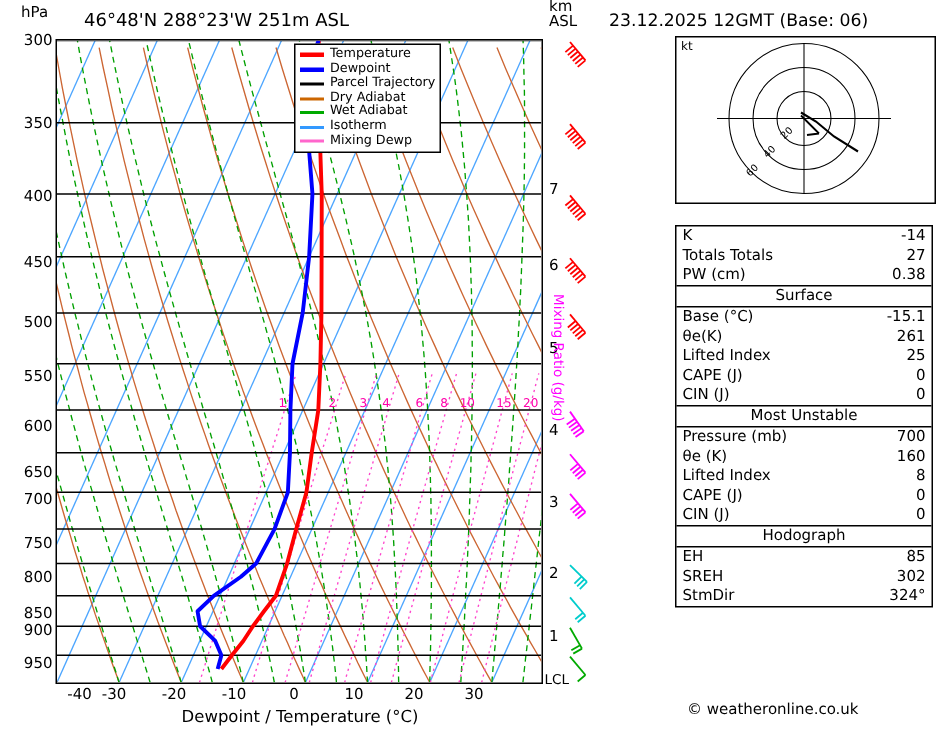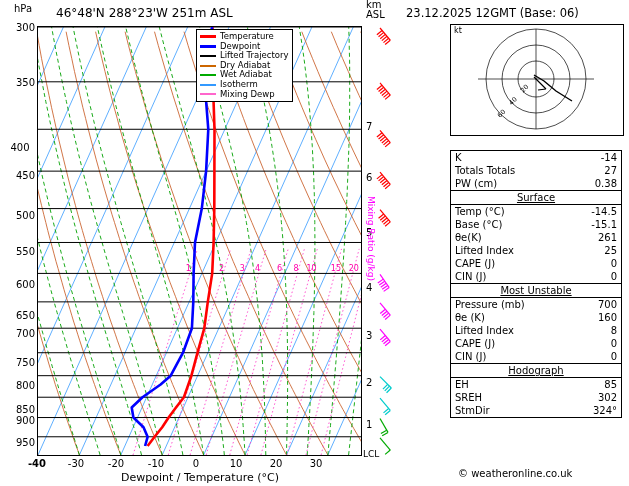--- a/index.html
+++ b/index.html
@@ -32,41 +32,41 @@
 
   
   #right{position:absolute;left:400px;top:0;width:229px;height:486px;}
   #date-line{position:absolute;left:6px;top:6px;font-size:11.5px;color:#000;}
 
   .hodo-box{position:absolute;left:50px;top:24px;width:172px;height:110px;border:1px solid #000;background:#fff;}
   .hodo-kt{position:absolute;left:3px;top:1px;font-size:8px;color:#000;}
 
   .tbl{position:absolute;left:50px;width:172px;border:1px solid #000;background:#fff;font-size:10px;color:#000;box-sizing:border-box;}
   .tbl .r{display:flex;justify-content:space-between;padding:0 4px;height:13px;line-height:13px;}
-  .tbl .hdr{text-align:center;display:block;height:13px;line-height:13px;border-top:1px solid #000;border-bottom:1px solid #000;text-decoration:underline;}
+  .tbl .hdr{text-align:center;display:block;height:13px;line-height:13px;border-top:1px solid #000;border-bottom:1px solid #000;}
   .tbl .r .k{white-space:nowrap;}
   .tbl .r .v{white-space:nowrap;}
   #stats-box{top:150px;}
   #credit{position:absolute;left:58px;top:468px;font-size:10px;color:#000;}
   .wind-barbs{position:absolute;left:364px;top:26px;width:36px;height:430px;}
 </style>
 </head>
 <body>
 
 <div class="root">
 
   <div id="sounding">
 
     <div id="hpa-label">hPa</div>
     <div id="title-main">46°48'N 288°23'W 251m ASL</div>
     <div id="km-label">km<br>ASL</div>
 
     <div class="ytick" style="top:22px;">300</div>
     <div class="ytick" style="top:77px;">350</div>
-    <div class="ytick" style="top:142px;text-align:center;">400</div>
+    <div class="ytick" style="top:126px;">400</div>
     <div class="ytick" style="top:170px;">450</div>
     <div class="ytick" style="top:210px;">500</div>
     <div class="ytick" style="top:246px;">550</div>
     <div class="ytick" style="top:279px;">600</div>
     <div class="ytick" style="top:310px;">650</div>
     <div class="ytick" style="top:328px;">700</div>
     <div class="ytick" style="top:357px;">750</div>
     <div class="ytick" style="top:380px;">800</div>
     <div class="ytick" style="top:404px;">850</div>
     <div class="ytick" style="top:415px;">900</div>
@@ -75,21 +75,21 @@
     <div class="kmtick" style="top:121px;">7</div>
     <div class="kmtick" style="top:172px;">6</div>
     <div class="kmtick" style="top:227px;">5</div>
     <div class="kmtick" style="top:282px;">4</div>
     <div class="kmtick" style="top:330px;">3</div>
     <div class="kmtick" style="top:377px;">2</div>
     <div class="kmtick" style="top:419px;">1</div>
 
     <div class="lcl-label">LCL</div>
 
-    <div class="xtick" style="left:20px;font-weight:bold;">-40</div>
+    <div class="xtick" style="left:36px;">-40</div>
     <div class="xtick" style="left:59px;">-30</div>
     <div class="xtick" style="left:99px;">-20</div>
     <div class="xtick" style="left:139px;">-10</div>
     <div class="xtick" style="left:179px;">0</div>
     <div class="xtick" style="left:219px;">10</div>
     <div class="xtick" style="left:259px;">20</div>
     <div class="xtick" style="left:299px;">30</div>
     <div id="xaxis-title">Dewpoint / Temperature (°C)</div>
 
     <div class="plot">
@@ -294,21 +294,21 @@
       <div class="row">
         <span class="sw" style="background:#ff0000;height:3px;"></span>
         <span class="lbl">Temperature</span>
       </div>
       <div class="row">
         <span class="sw" style="background:#0000ff;height:3px;"></span>
         <span class="lbl">Dewpoint</span>
       </div>
       <div class="row">
         <span class="sw" style="background:#000000;"></span>
-        <span class="lbl">Lifted Trajectory</span>
+        <span class="lbl">Parcel Trajectory</span>
       </div>
       <div class="row">
         <span class="sw" style="background:#cc6600;"></span>
         <span class="lbl">Dry Adiabat</span>
       </div>
       <div class="row">
         <span class="sw" style="background:#00aa00;"></span>
         <span class="lbl">Wet Adiabat</span>
       </div>
       <div class="row">
@@ -350,24 +350,20 @@
           <span class="k">Totals Totals</span>
           <span class="v">27</span>
         </div>
       <div class="r">
           <span class="k">PW (cm)</span>
           <span class="v">0.38</span>
         </div>
 
       <div class="hdr">Surface</div>
       <div class="r">
-          <span class="k">Temp (°C)</span>
-          <span class="v">-14.5</span>
-        </div>
-      <div class="r">
           <span class="k">Base (°C)</span>
           <span class="v">-15.1</span>
         </div>
       <div class="r">
           <span class="k">θe(K)</span>
           <span class="v">261</span>
         </div>
       <div class="r">
           <span class="k">Lifted Index</span>
           <span class="v">25</span>

